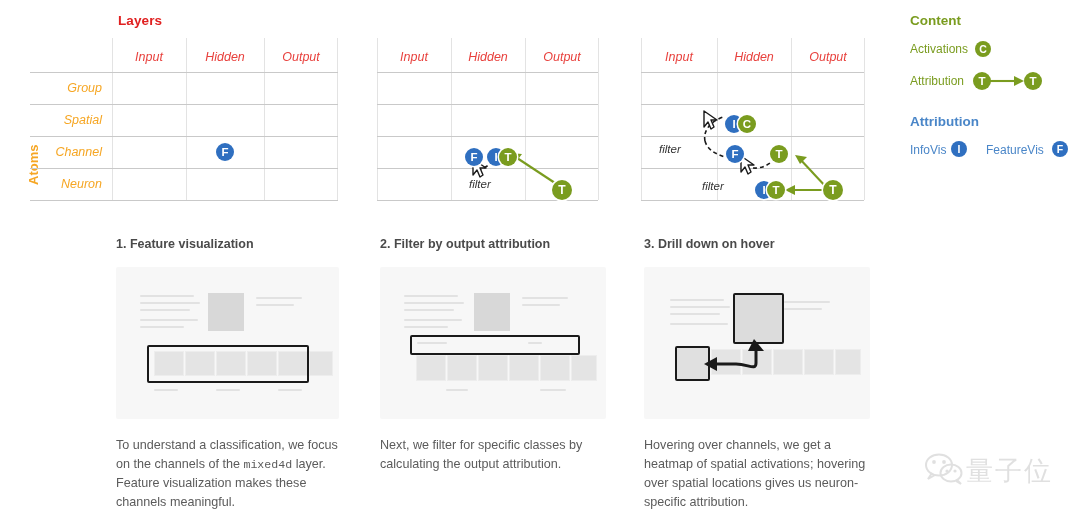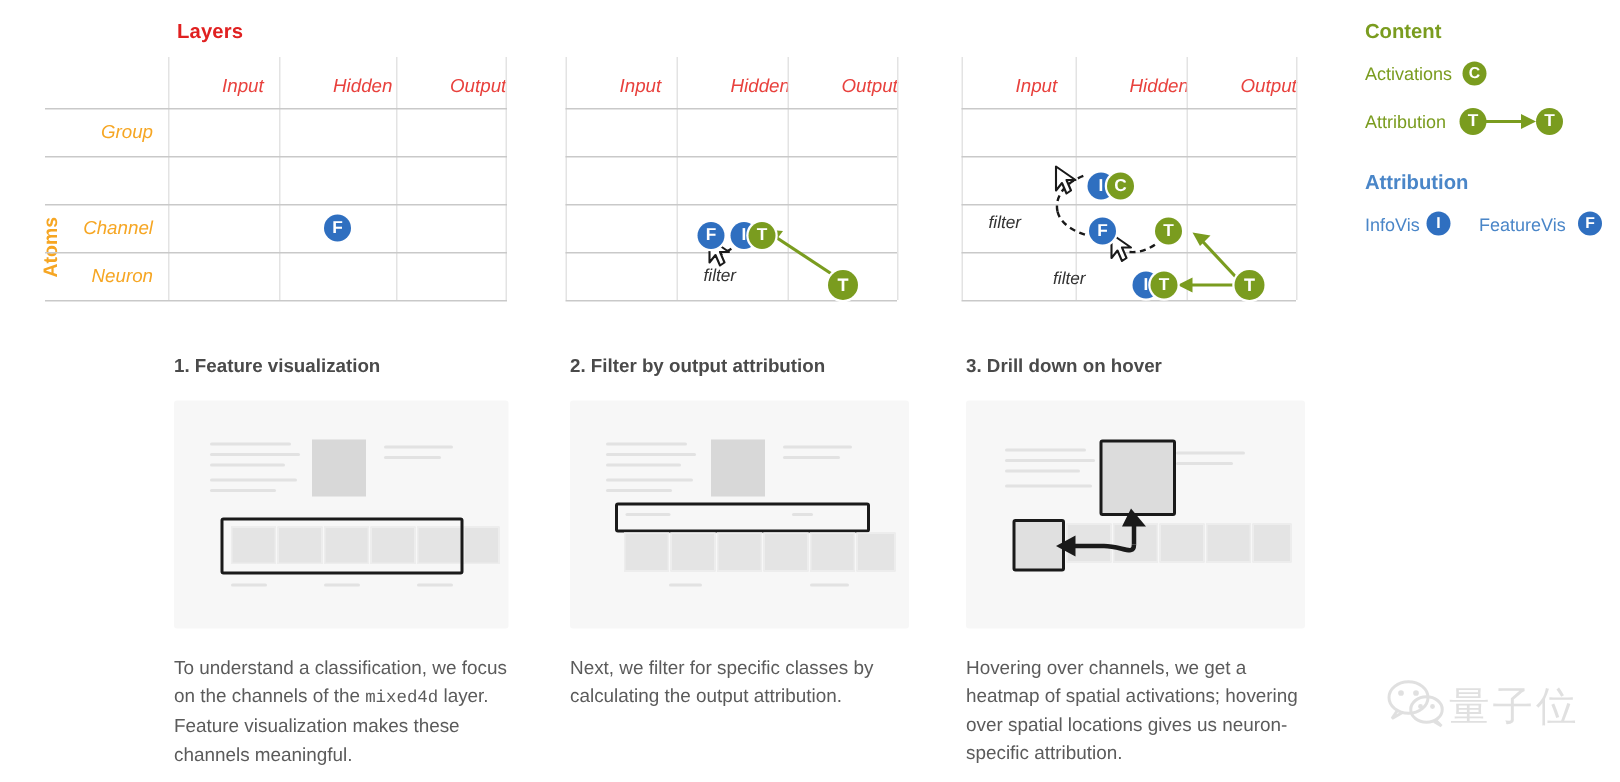--- a/index.html
+++ b/index.html
@@ -10,21 +10,21 @@
   }
   .root{position:relative;width:1000px;height:521px;}
 
   
   .abs{position:absolute;}
 
   
   .matrix{position:absolute;top:38px;}
   .matrix .colhead{
     position:absolute;top:0;height:38px;line-height:38px;
-    font-style:italic;font-size:12.5px;color:#e8413d;padding-left:36px;
+    text-align:center;font-style:italic;font-size:12.5px;color:#e8413d;
   }
   .grid-line-v{position:absolute;background:#e3e3e3;width:1px;}
   .grid-line-h{position:absolute;background:#dcdcdc;height:1px;}
   .grid-line-h.dark{background:#c9c9c9;}
 
   .mat-title{
     position:absolute;font-weight:bold;font-size:13.5px;color:#e02020;
     letter-spacing:.1px;
   }
   .atoms-label{
@@ -88,20 +88,21 @@
 </style>
 </head>
 <body>
 
 <div class="root">
 
   <div class="mat-title" style="left:118px;top:13px;">Layers</div>
   <div class="atoms-label" style="left:26px;top:185px;">Atoms</div>
 
   <div class="rowhead" style="left:30px;top:72px;width:72px;">Group</div>
+  <div class="rowhead" style="left:30px;top:104px;width:72px;">Spatial</div>
   <div class="rowhead" style="left:30px;top:136px;width:72px;">Channel</div>
   <div class="rowhead" style="left:30px;top:168px;width:72px;">Neuron</div>
 
   <div class="matrix" style="left:112px;width:226px;height:162px;">
     <div class="colhead" style="left:0px;width:74px;">Input</div>
     <div class="colhead" style="left:74px;width:78px;">Hidden</div>
     <div class="colhead" style="left:152px;width:74px;">Output</div>
 
     <div class="grid-line-v" style="left:0px;top:0px;height:162px;"></div>
     <div class="grid-line-v" style="left:74px;top:0px;height:162px;"></div>

